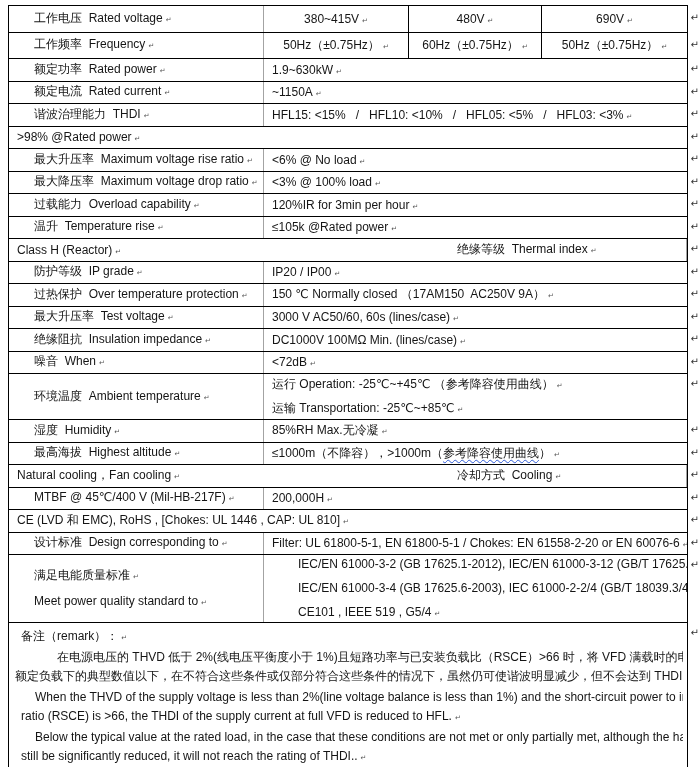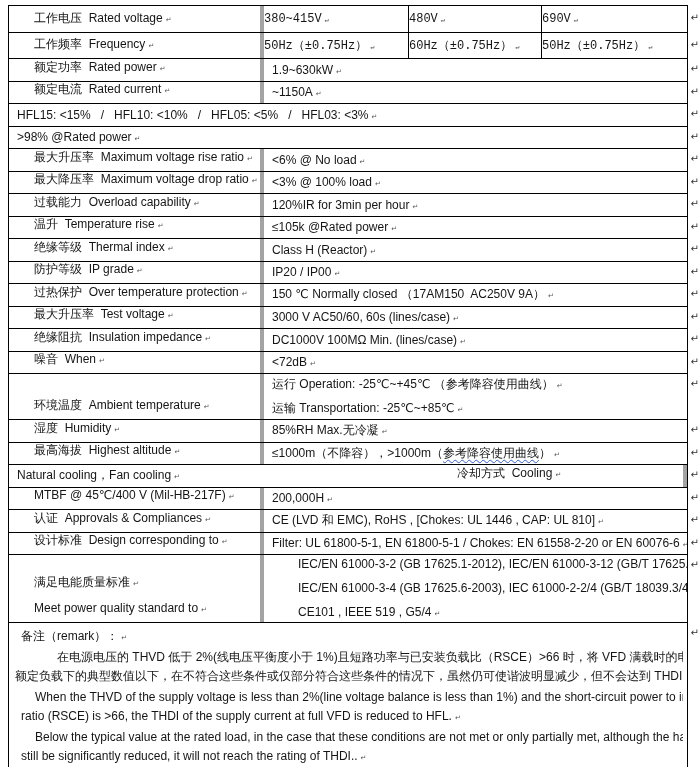--- a/index.html
+++ b/index.html
@@ -13,27 +13,27 @@
     position: absolute; left: 8px; top: 5px; width: 680px;
     border: 1px solid #000;
   }
   .row { position: relative; display: flex; border-bottom: 1px solid #000; height: 22.5px; align-items: stretch; }
   .row.cols3 { height: 26.5px; }
   .row.dbl { height: 46px; }
   .row.xl { height: 68px; }
   .cell { display: flex; flex-direction: column; justify-content: center; overflow: hidden; }
   .label {
     width: 255px; flex: 0 0 255px; padding-left: 25px;
-    border-right: 4px solid #a3a3a3; white-space: pre; justify-content: flex-end;
+    border-right: 1px solid #a3a3a3; white-space: pre;
   }
   .label .lline { line-height: 24px; }
   .value { flex: 1 1 auto; padding-left: 8px; white-space: pre; }
   .value.ind { padding-left: 34px; }
   .value .vline { line-height: 22px; }
-  .v3 { display: flex; align-items: flex-start; justify-content: center; white-space: pre; font-family: Liberation Mono, monospace; }
+  .v3 { display: flex; align-items: center; justify-content: center; white-space: pre; }
   .v3 + .v3 { border-left: 1px solid #000; }
   .v3.w2 { flex: 0 0 144px; }
   .v3.w3 { flex: 0 0 133px; }
   .v3.w4 { flex: 1 1 auto; }
   .t::after { content: "\21B5"; font-size: 7px; color: #555; margin-left: 3px; }
   .wavy {
     text-decoration: underline; text-decoration-style: wavy;
     text-decoration-color: #2f5bd6; text-decoration-thickness: 1px;
     text-underline-offset: 2px;
   }
@@ -75,20 +75,21 @@
           <div class="cell label"><div class="lline"><span class="t">额定功率  Rated power</span></div></div>
           <div class="cell value"><span class="t">1.9~630kW</span></div>
           <span class="rmark">↵</span>
         </div>
         <div class="row">
           <div class="cell label"><div class="lline"><span class="t">额定电流  Rated current</span></div></div>
           <div class="cell value"><span class="t">~1150A</span></div>
           <span class="rmark">↵</span>
         </div>
         <div class="row">
+          <div class="cell label"><div class="lline"><span class="t">谐波治理能力  THDI</span></div></div>
           <div class="cell value"><span class="t">HFL15: &lt;15%   /   HFL10: &lt;10%   /   HFL05: &lt;5%   /   HFL03: &lt;3%</span></div>
           <span class="rmark">↵</span>
         </div>
         <div class="row">
           <div class="cell value"><span class="t">&gt;98% @Rated power</span></div>
           <span class="rmark">↵</span>
         </div>
         <div class="row">
           <div class="cell label"><div class="lline"><span class="t">最大升压率  Maximum voltage rise ratio</span></div></div>
           <div class="cell value"><span class="t">&lt;6% @ No load</span></div>
@@ -103,22 +104,22 @@
           <div class="cell label"><div class="lline"><span class="t">过载能力  Overload capability</span></div></div>
           <div class="cell value"><span class="t">120%IR for 3min per hour</span></div>
           <span class="rmark">↵</span>
         </div>
         <div class="row">
           <div class="cell label"><div class="lline"><span class="t">温升  Temperature rise</span></div></div>
           <div class="cell value"><span class="t">≤105k @Rated power</span></div>
           <span class="rmark">↵</span>
         </div>
         <div class="row">
+          <div class="cell value"><span class="t">Class H (Reactor)</span></div>
           <div class="cell label"><div class="lline"><span class="t">绝缘等级  Thermal index</span></div></div>
-          <div class="cell value"><span class="t">Class H (Reactor)</span></div>
           <span class="rmark">↵</span>
         </div>
         <div class="row">
           <div class="cell label"><div class="lline"><span class="t">防护等级  IP grade</span></div></div>
           <div class="cell value"><span class="t">IP20 / IP00</span></div>
           <span class="rmark">↵</span>
         </div>
         <div class="row">
           <div class="cell label"><div class="lline"><span class="t">过热保护  Over temperature protection</span></div></div>
           <div class="cell value"><span class="t">150 ℃ Normally closed （17AM150  AC250V 9A）</span></div>
@@ -158,21 +159,20 @@
           <div class="cell value"><span class="t">Natural cooling，Fan cooling</span></div>
           <div class="cell label"><div class="lline"><span class="t">冷却方式  Cooling</span></div></div>
           <span class="rmark">↵</span>
         </div>
         <div class="row">
           <div class="cell label"><div class="lline"><span class="t">MTBF @ 45℃/400 V (Mil-HB-217F)</span></div></div>
           <div class="cell value"><span class="t">200,000H</span></div>
           <span class="rmark">↵</span>
         </div>
         <div class="row">
-          <div class="cell label"><div class="lline"><span class="t">认证  Approvals &amp; Compliances</span></div></div>
           <div class="cell value"><span class="t">CE (LVD 和 EMC), RoHS , [Chokes: UL 1446 , CAP: UL 810]</span></div>
           <span class="rmark">↵</span>
         </div>
         <div class="row">
           <div class="cell label"><div class="lline"><span class="t">设计标准  Design corresponding to</span></div></div>
           <div class="cell value"><span class="t">Filter: UL 61800-5-1, EN 61800-5-1 / Chokes: EN 61558-2-20 or EN 60076-6</span></div>
           <span class="rmark">↵</span>
         </div>
         <div class="row xl">
           <div class="cell label"><div class="lline"><span class="t">满足电能质量标准</span></div><div class="lline"><span class="t">Meet power quality standard to</span></div></div>

